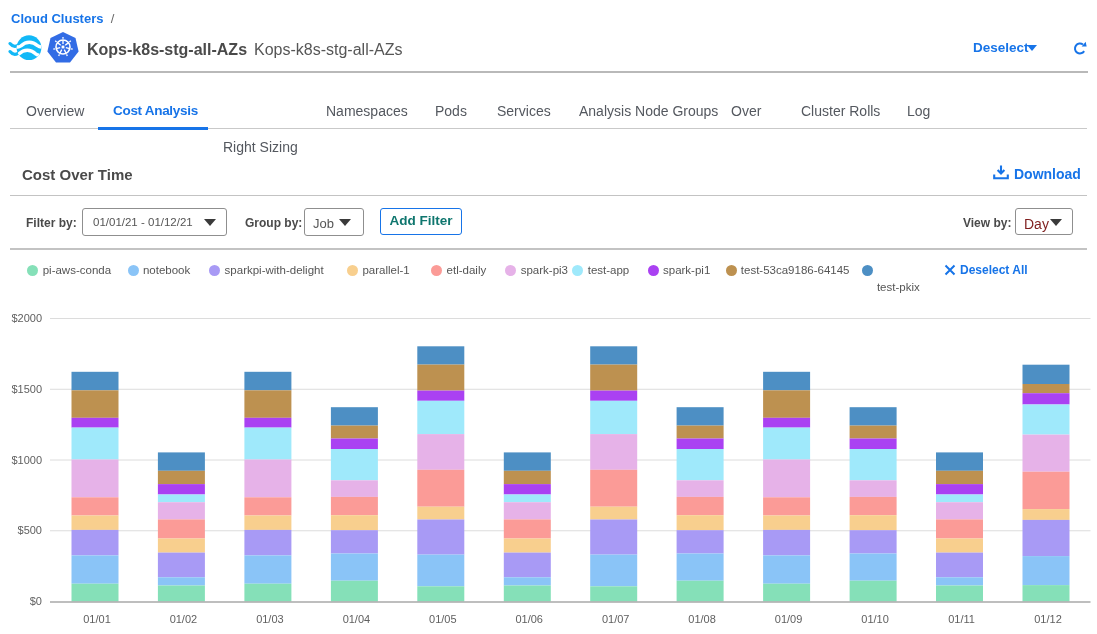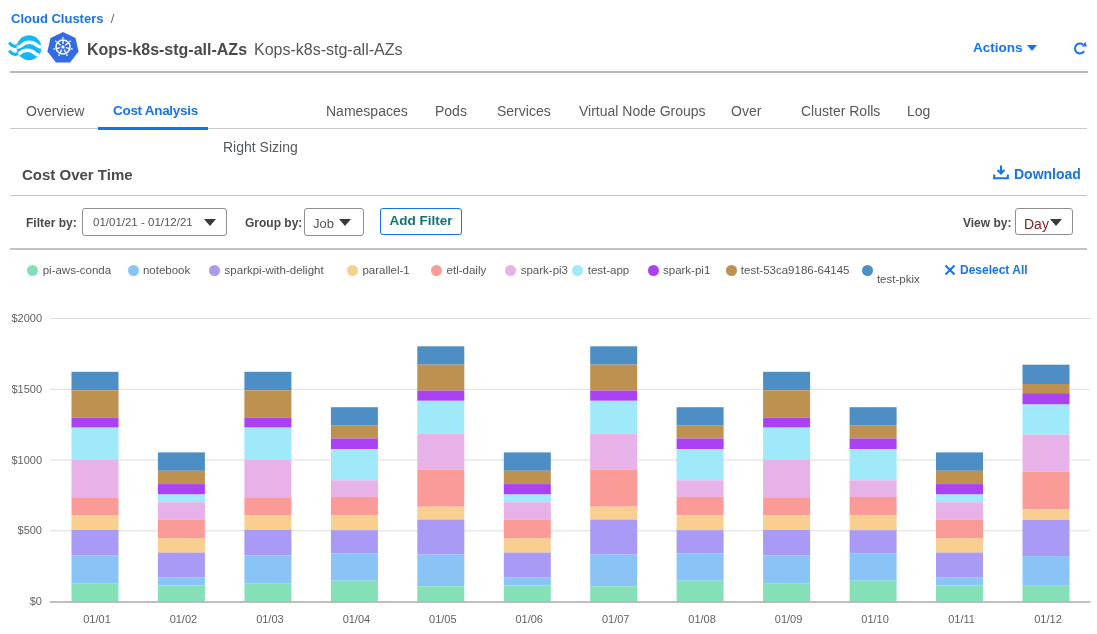--- a/index.html
+++ b/index.html
@@ -52,38 +52,38 @@
       <line x1="8.01" y1="17.82" x2="6.3" y2="18.22"></line>
       <line x1="9.59" y1="10.89" x2="8.2" y2="9.8"></line>
     </g>
     <rect x="14.6" y="14.6" width="2.8" height="2.8" fill="#fff" stroke="none"></rect>
   </g>
 </svg>
 
 <div class="abs" style="left:87px; top:41px; font-size:16px; font-weight:bold; color:#4a4a4a;">Kops-k8s-stg-all-AZs</div>
 <div class="abs" style="left:254px; top:41px; font-size:16px; color:#565656;">Kops-k8s-stg-all-AZs</div>
 
-<div class="abs" style="left:973px; top:40px; font-size:13.5px; font-weight:bold; color:#1774e8;">Actions</div>
+<div class="abs" style="left:973px; top:40px; font-size:13.5px; font-weight:bold; color:#1774e8;">Deselect</div>
 <div class="abs" style="left:1027px; top:44.5px; width:0; height:0; border-left:5.5px solid transparent; border-right:5.5px solid transparent; border-top:6.5px solid #1774e8;"></div>
 <svg class="abs" style="left:1073px; top:40.5px;" width="14" height="14" viewBox="0 0 16 16">
   <path d="M11.4 4.0 A5.7 5.7 0 1 0 12.75 11.6" stroke="#1774e8" stroke-width="2.3" fill="none"></path>
   <polygon points="9.9,6.4 15.6,6.4 14.5,0.9" fill="#1774e8"></polygon>
 </svg>
 
 <div class="abs" style="left:10px; top:71px; width:1078px; height:2px; background:#b9b9b9;"></div>
 
 <div class="abs" style="left:10px; top:128.2px; width:1077px; height:1px; background:#c9c9c9;"></div>
 <div class="abs" style="top:103px; font-size:14px; color:#54585f; width:1097px;">
   <span class="abs" style="left:26px;">Overview</span>
   <span class="abs" style="left:113px; color:#1774e8; font-weight:bold; font-size:13.5px; letter-spacing:-0.3px;">Cost Analysis</span>
   <span class="abs" style="left:223px;margin-top:36px;">Right Sizing</span>
   <span class="abs" style="left:326px;">Namespaces</span>
   <span class="abs" style="left:435px;">Pods</span>
   <span class="abs" style="left:497px;">Services</span>
-  <span class="abs" style="left:579px;">Virtual Node Groups</span>
+  <span class="abs" style="left:579px;">Analysis Node Groups</span>
   <span class="abs" style="left:731px;">Over</span>
   <span class="abs" style="left:801px;">Cluster Rolls</span>
   <span class="abs" style="left:907px;">Log</span>
 </div>
 <div class="abs" style="left:98px; top:127.4px; width:110px; height:3px; background:#1774e8;"></div>
 
 <div class="abs" style="left:22px; top:166px; font-size:15px; font-weight:bold; color:#4a4a4a;">Cost Over Time</div>
 
 <svg class="abs" style="left:993px; top:165px;" width="16" height="15" viewBox="0 0 16 15">
   <path d="M8 0.5 V8 M4.6 5 L8 8.4 L11.4 5" stroke="#1774e8" stroke-width="2.1" fill="none"></path>
@@ -121,21 +121,21 @@
 <div class="abs" style="left:446.6px; top:263.5px; font-size:11.5px; color:#555;">etl-daily</div>
 <div class="abs" style="left:505.4px; top:264.5px; width:11px; height:11px; border-radius:50%; background:#e6b2e8;"></div>
 <div class="abs" style="left:520.7px; top:263.5px; font-size:11.5px; color:#555;">spark-pi3</div>
 <div class="abs" style="left:572.4px; top:264.5px; width:11px; height:11px; border-radius:50%; background:#9fe9fb;"></div>
 <div class="abs" style="left:587.7px; top:263.5px; font-size:11.5px; color:#555;">test-app</div>
 <div class="abs" style="left:647.7px; top:264.5px; width:11px; height:11px; border-radius:50%; background:#aa41f2;"></div>
 <div class="abs" style="left:663.0px; top:263.5px; font-size:11.5px; color:#555;">spark-pi1</div>
 <div class="abs" style="left:725.5px; top:264.5px; width:11px; height:11px; border-radius:50%; background:#bd9150;"></div>
 <div class="abs" style="left:740.8px; top:263.5px; font-size:11.5px; color:#555;">test-53ca9186-64145</div>
 <div class="abs" style="left:861.6px; top:264.5px; width:11px; height:11px; border-radius:50%; background:#4d8fc4;"></div>
-<div class="abs" style="left:876.9px; top:273px; font-size:11.5px; color:#555;">test-pkix</div>
+<div class="abs" style="left:876.9px; top:281px; font-size:11.5px; color:#555;">test-pkix</div>
 <svg class="abs" style="left:943.5px; top:263.5px;" width="12" height="12" viewBox="0 0 12 12">
     <path d="M1.5 1.5 L10.5 10.5 M10.5 1.5 L1.5 10.5" stroke="#1774e8" stroke-width="2"></path>
   </svg>
 <div class="abs" style="left:960px; top:262.5px; font-size:12px; font-weight:bold; color:#1774e8;">Deselect All</div>
 
 <svg class="abs" style="left:0; top:300px;" width="1097" height="334" viewBox="0 0 1097 334">
   <g stroke="#dcdcdc" stroke-width="1">
     <line x1="50" y1="18.5" x2="1090.5" y2="18.5"></line>
     <line x1="50" y1="89.25" x2="1090.5" y2="89.25"></line>
     <line x1="50" y1="160" x2="1090.5" y2="160"></line>

